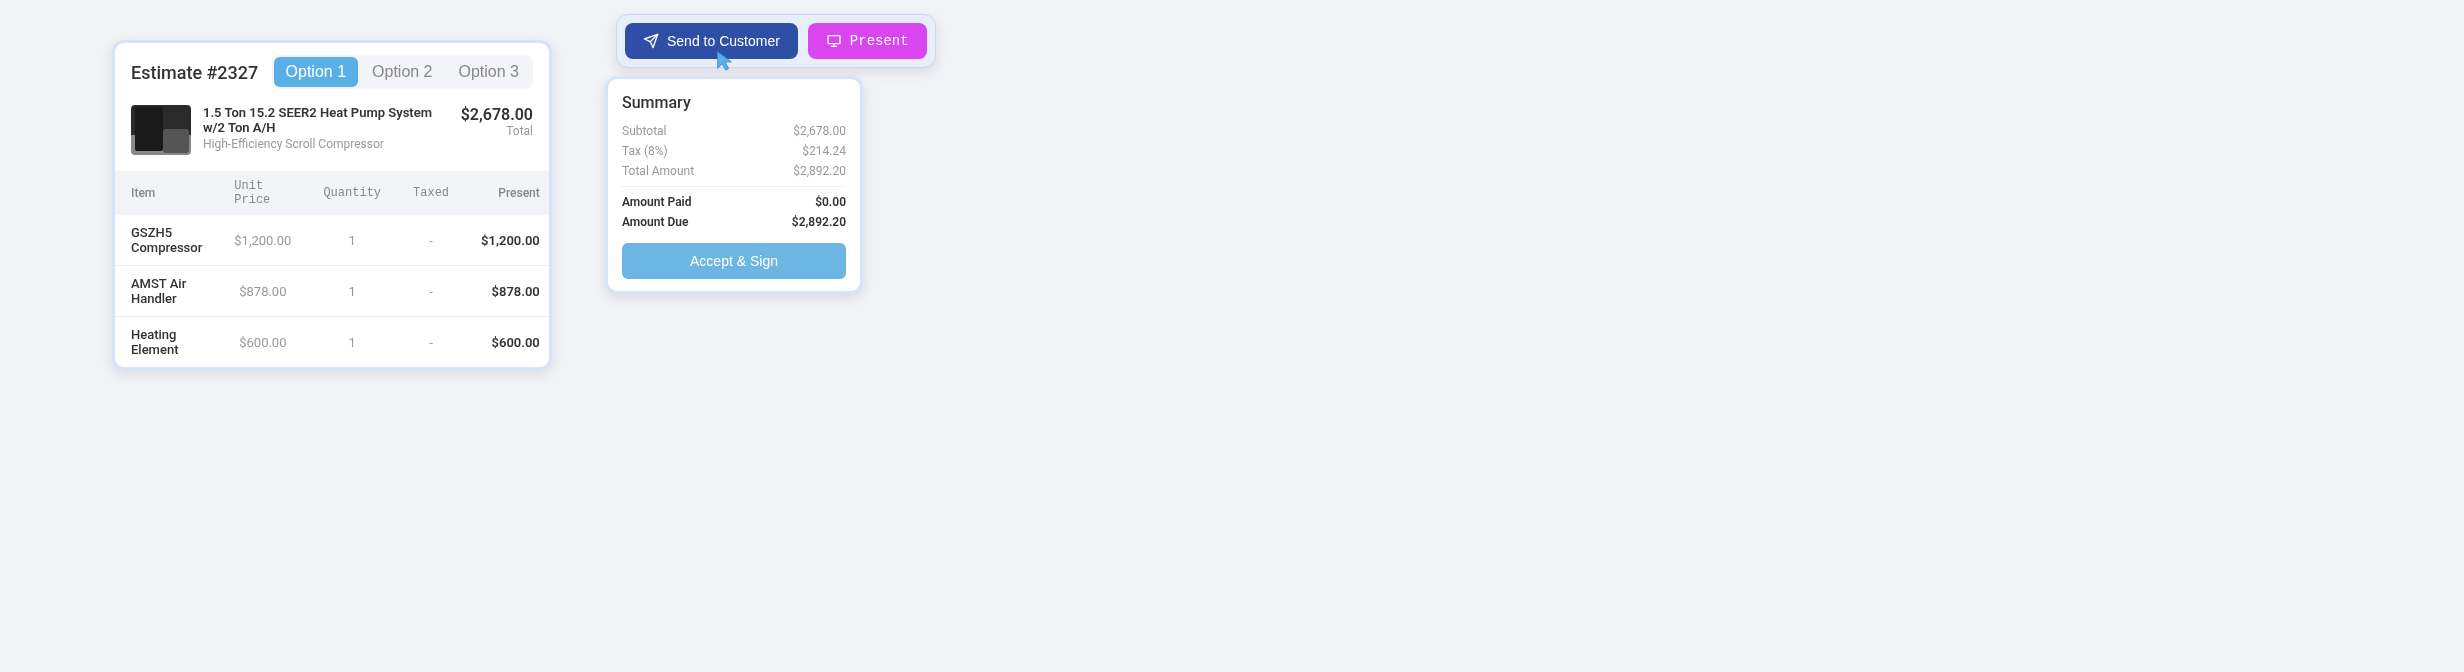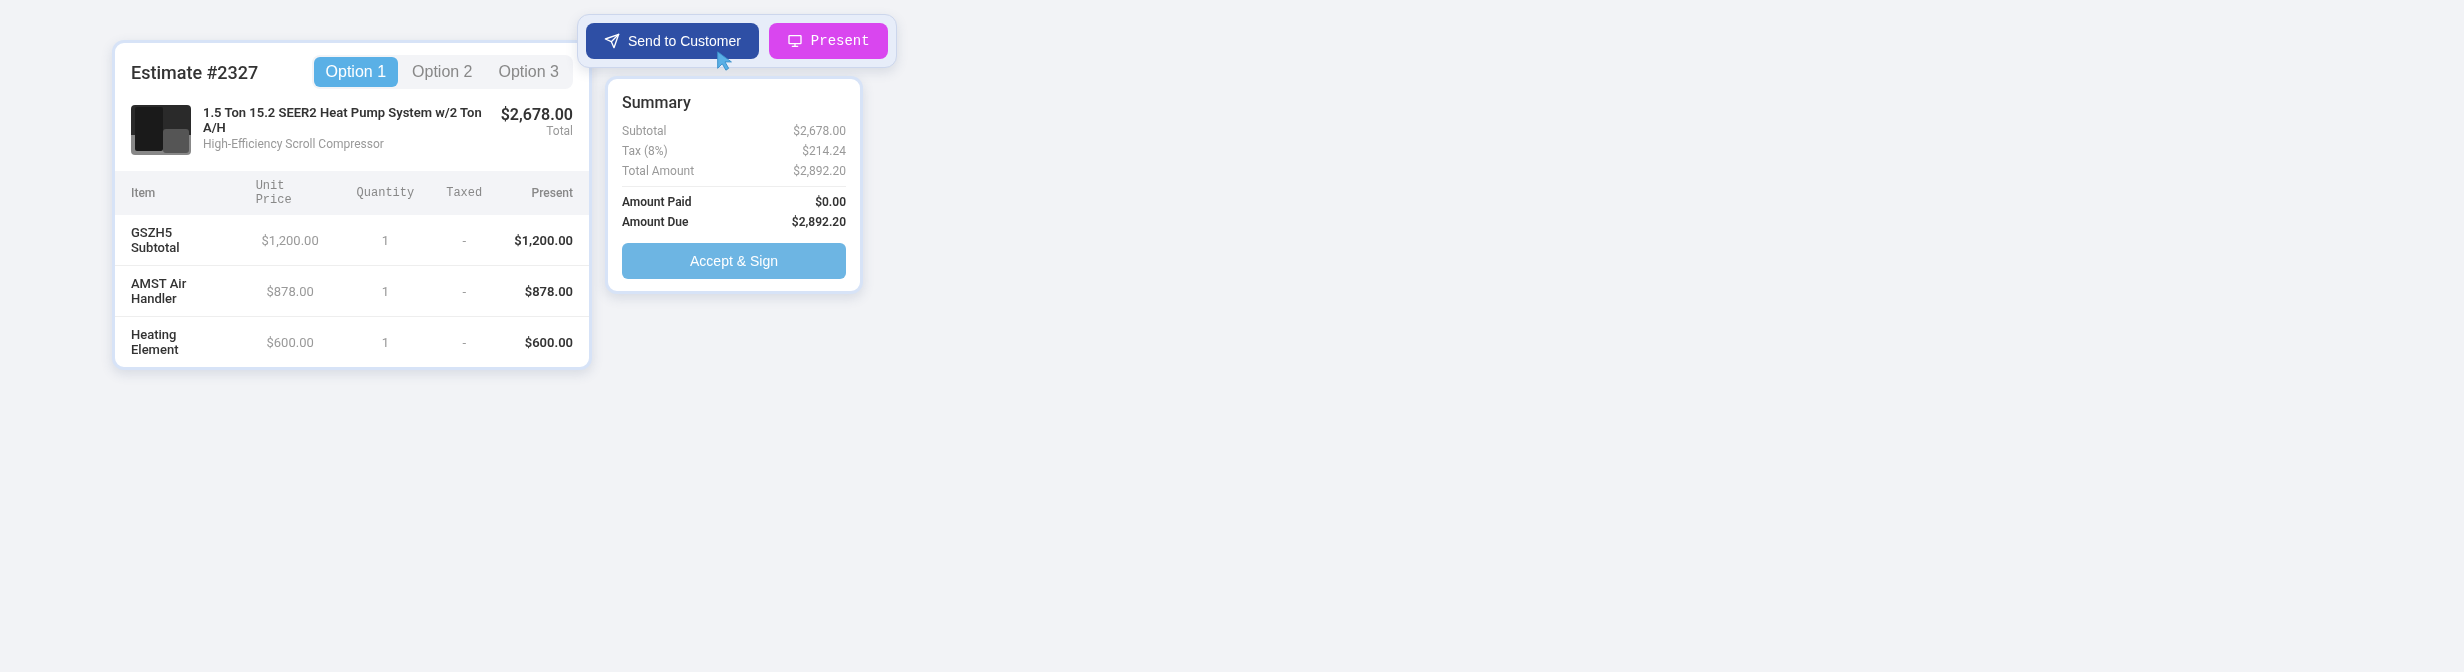--- a/index.html
+++ b/index.html
@@ -11,21 +11,21 @@
       font-family: -apple-system, BlinkMacSystemFont, 'Segoe UI', Roboto, Helvetica, Arial, sans-serif;
       background: #f2f3f6;
       width: 1540px;
       height: 420px;
       position: relative;
     }
     .estimate-card {
       position: absolute;
       left: 112px;
       top: 40px;
-      width: 480px;
+      width: 440px;
       background: #fff;
       border-radius: 12px;
       border: 3px solid #d7e3f7;
       box-shadow: 0 4px 12px rgba(60,80,120,0.15);
       overflow: hidden;
     }
     .estimate-header {
       display: flex;
       justify-content: space-between;
       align-items: center;
@@ -155,21 +155,21 @@
     }
     .items-table td.right {
       text-align: right;
       font-weight: 600;
       color: #333;
     }
     
     
     .actions-panel {
       position: absolute;
-      left: 577px;
+      left: 616px;
       top: 14px;
       display: flex;
       gap: 10px;
       padding: 8px;
       background: #e7edf9;
       border-radius: 12px;
       border: 1px solid #ccd6ec;
       box-shadow: 0 4px 12px rgba(60,80,120,0.15);
     }
     .action-btn {
@@ -272,21 +272,21 @@
       <tr>
         <th>Item</th>
         <th class="center">Unit Price</th>
         <th class="center">Quantity</th>
         <th class="center">Taxed</th>
         <th class="right">Present</th>
       </tr>
     </thead>
     <tbody>
       <tr>
-        <td class="name">GSZH5 Subtotal</td>
+        <td class="name">GSZH5 Compressor</td>
         <td class="muted">$1,200.00</td>
         <td class="muted">1</td>
         <td class="muted">-</td>
         <td class="right">$1,200.00</td>
       </tr>
       <tr>
         <td class="name">AMST Air Handler</td>
         <td class="muted">$878.00</td>
         <td class="muted">1</td>
         <td class="muted">-</td>

